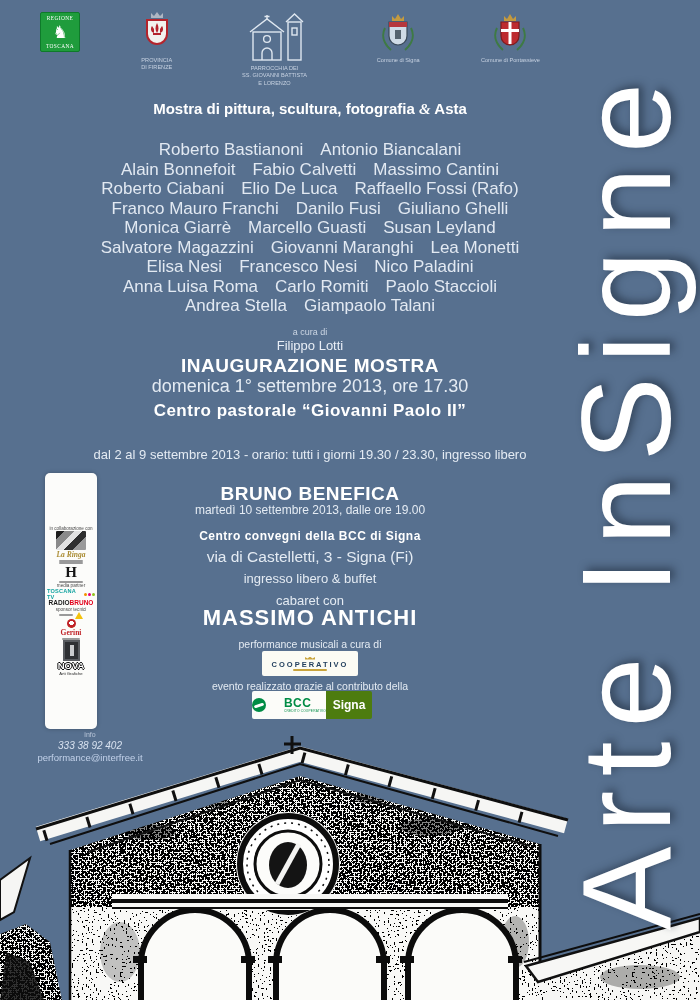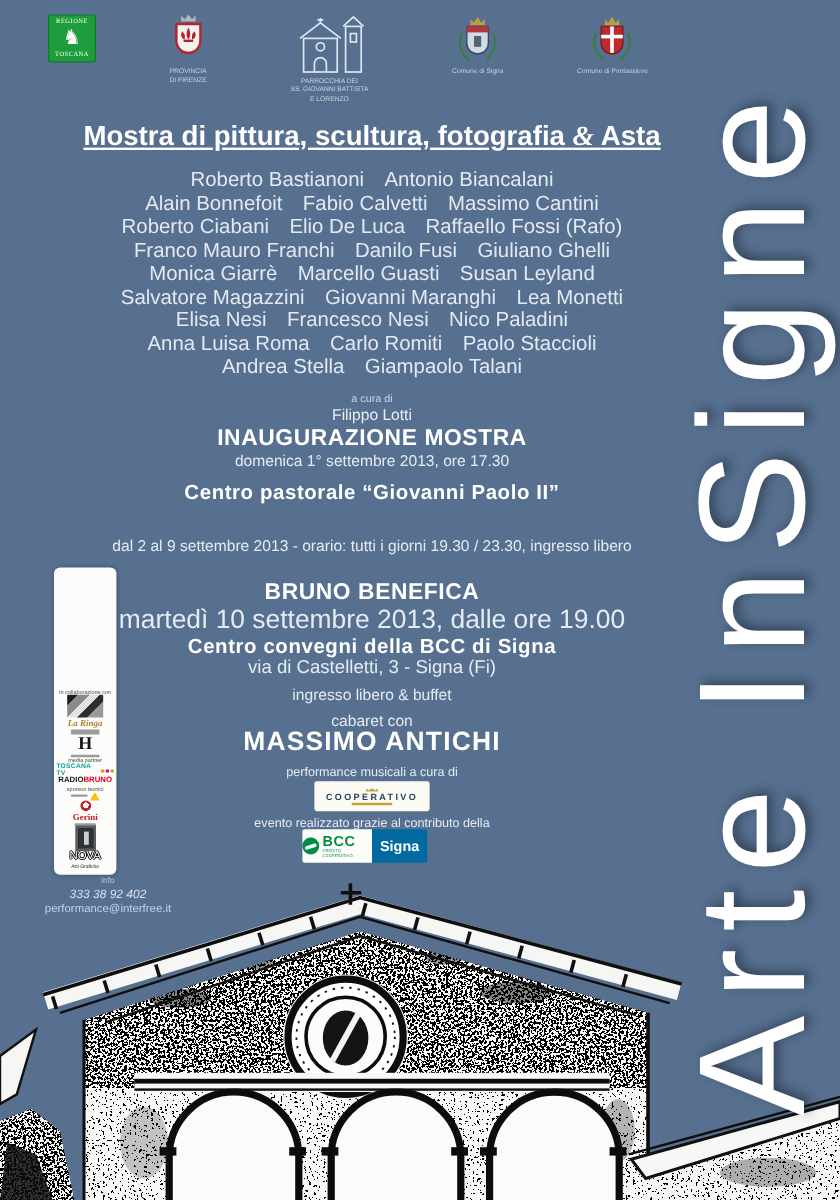--- a/index.html
+++ b/index.html
@@ -12,82 +12,82 @@
   .logo-cell{display:flex;flex-direction:column;align-items:center;gap:3px;}
   .logo-caption{font-size:5.6px;line-height:1.3;color:#c7d2e2;text-align:center;white-space:pre-line;}
   .rt-box{width:40px;height:40px;background:#1f9c3c;border:1px solid #0e7a2a;border-radius:2px;
           display:flex;flex-direction:column;align-items:center;justify-content:space-between;padding:2px 0;box-sizing:border-box;}
   .rt-word{font-family:"Liberation Serif",serif;font-size:5.4px;color:#fff;letter-spacing:.4px;}
   .rt-horse{font-family:"DejaVu Sans",sans-serif;font-size:17px;line-height:14px;color:#fff;}
   .crest{display:flex;flex-direction:column;align-items:center;}
 
   
   .blk{position:absolute;left:35px;width:550px;text-align:center;z-index:3;color:#e4ebf3;}
-  .title{top:100px;font-size:23px;font-weight:bold;color:#fff;text-decoration:underline;}
+  .title{top:100px;font-size:15px;font-weight:bold;color:#fff;}
   .title .amp{font-family:"Liberation Serif",serif;font-style:italic;font-weight:bold;}
   .artists{top:140px;font-size:17px;line-height:19.5px;color:#e2e9f2;}
   .curator-label{top:327px;font-size:9px;color:#ccd6e4;}
   .curator-name{top:338px;font-size:13px;color:#e8eef6;}
   .h1{font-weight:bold;color:#fff;letter-spacing:.5px;}
   .sec1h{top:355px;font-size:19px;}
-  .sec1d{top:376px;font-size:13px;}
+  .sec1d{top:376px;font-size:18px;}
   .sec1v{top:401px;font-size:17px;}
   .sec1a{top:420px;font-size:15.5px;}
   .sched{top:447px;font-size:13px;}
   .sec2h{top:483px;font-size:19px;}
-  .sec2d{top:503px;font-size:22px;}
-  .sec2v{top:529px;font-size:17px;}
+  .sec2d{top:503px;font-size:12px;}
+  .sec2v{top:529px;font-size:12px;}
   .sec2a{top:548px;font-size:15.5px;}
   .note{top:571px;font-size:13px;}
   .cab-label{top:593px;font-size:13px;}
   .cab-name{top:605px;font-size:22px;letter-spacing:1px;}
   .music-label{top:638px;font-size:10.5px;}
   .fund-label{top:680px;font-size:10.5px;}
 
   
   .divlogo{position:absolute;top:651px;left:262px;width:96px;height:25px;background:#fbfbf4;
            border-radius:2px;display:flex;flex-direction:column;align-items:center;justify-content:center;z-index:3;}
   .div-crown{width:10px;height:3px;background:#c9a43c;clip-path:polygon(0 100%,0 20%,25% 70%,50% 0,75% 70%,100% 20%,100% 100%);}
   .div-text{font-size:7.5px;font-weight:bold;letter-spacing:2px;color:#23405e;line-height:1.2;}
   .div-squiggle{width:34px;height:2px;background:#c9a43c;border-radius:2px;}
 
   
   .bcc{position:absolute;top:691px;left:252px;height:28px;display:flex;z-index:3;}
-  .bcc-white{width:58px;background:#fcfcf9;border-radius:2px 0 0 2px;display:flex;align-items:center;justify-content:space-between;gap:3px;}
+  .bcc-white{width:74px;background:#fcfcf9;border-radius:2px 0 0 2px;display:flex;align-items:center;justify-content:space-between;gap:3px;}
   .bcc-mark{width:14px;height:14px;border-radius:50%;background:#008c45;position:relative;}
   .bcc-mark::after{content:"";position:absolute;left:2px;top:6px;width:10px;height:3px;background:#fff;border-radius:2px;transform:rotate(-18deg);}
   .bcc-texts{display:flex;flex-direction:column;align-items:flex-start;}
   .bcc-big{font-size:12px;font-weight:bold;color:#008c45;line-height:1;letter-spacing:.5px;}
   .bcc-sub{font-size:3.2px;color:#008c45;letter-spacing:.2px;}
-  .bcc-blue{width:46px;background:#0369a1;border-radius:0 2px 2px 0;display:flex;align-items:center;justify-content:center;}
+  .bcc-blue{width:46px;background:#4d7c0f;border-radius:0 2px 2px 0;display:flex;align-items:center;justify-content:center;}
   .bcc-signa{font-size:12px;font-weight:bold;color:#fff;}
 
   
   .sidebar{position:absolute;left:45px;top:473px;width:52px;height:256px;background:#fcfcfa;border-radius:5px;
-           display:flex;flex-direction:column;align-items:center;justify-content:flex-end;
+           display:flex;flex-direction:column;align-items:center;justify-content:center;
            padding:5px 2px;box-sizing:border-box;z-index:4;box-shadow:0 0 4px rgba(0,0,0,.25);}
   .sb-label{font-size:4.6px;color:#4a4a4a;}
   .sb-item{display:flex;flex-direction:column;align-items:center;gap:1px;}
   .lr-img{width:30px;height:19px;border-radius:1px;
           background:linear-gradient(135deg,#1d1d1d 0 18%,#8a8a8a 0 38%,#e2e2e2 0 55%,#2e2e2e 0 72%,#9a9a9a 0);}
   .lr-text{font-family:"Liberation Serif",serif;font-style:italic;font-weight:bold;font-size:7.5px;color:#a98a2f;line-height:1.1;}
   .gray-bar{width:24px;height:2px;background:#9a9a9a;border-radius:1px;}
   .h-letter{font-family:"Liberation Serif",serif;font-weight:bold;font-size:15px;color:#141414;line-height:1;}
   .ttv{display:flex;align-items:center;gap:1px;}
   .ttv-text{font-size:5.6px;font-weight:bold;color:#11a3a0;letter-spacing:.2px;}
   .dot{width:3px;height:3px;border-radius:50%;}
   .rb{font-size:6.5px;font-weight:bold;line-height:1;}
   .rb-black{color:#1a1a1a;} .rb-red{color:#e2001a;}
   .wine{display:flex;align-items:center;gap:2px;}
   .wine-tri{width:0;height:0;border-left:4px solid transparent;border-right:4px solid transparent;border-bottom:7px solid #f4c20d;}
   .gerini-crest{width:9px;height:9px;border-radius:50%;background:radial-gradient(circle at 50% 45%,#fff 0 35%,#c02328 36% 70%,#caa43f 71%);}
   .gerini-text{font-family:"Liberation Serif",serif;font-weight:bold;font-size:7.5px;color:#c02328;line-height:1.1;}
   .sq-logo{width:17px;height:21px;background:#2f3134;border:2px solid #595c60;box-sizing:border-box;position:relative;}
   .sq-logo::after{content:"";position:absolute;left:5px;top:3px;width:4px;height:11px;background:#caccce;}
-  .nova-text{font-size:9.5px;font-weight:normal;color:#fff;line-height:1;
+  .nova-text{font-size:9.5px;font-weight:bold;color:#fff;line-height:1;
              text-shadow:-0.8px 0 #000,0.8px 0 #000,0 -0.8px #000,0 0.8px #000;}
   .nova-sub{font-size:4.2px;color:#222;}
 
   
   .contact{position:absolute;left:28px;top:731px;width:124px;text-align:center;z-index:4;line-height:1.25;}
   .contact .c-label{font-size:7px;color:#b8c5d8;}
   .contact .c-phone{font-size:10px;color:#d7e1ef;font-style:italic;}
   .contact .c-email{font-size:9.5px;color:#c3d2ea;}
 
   

